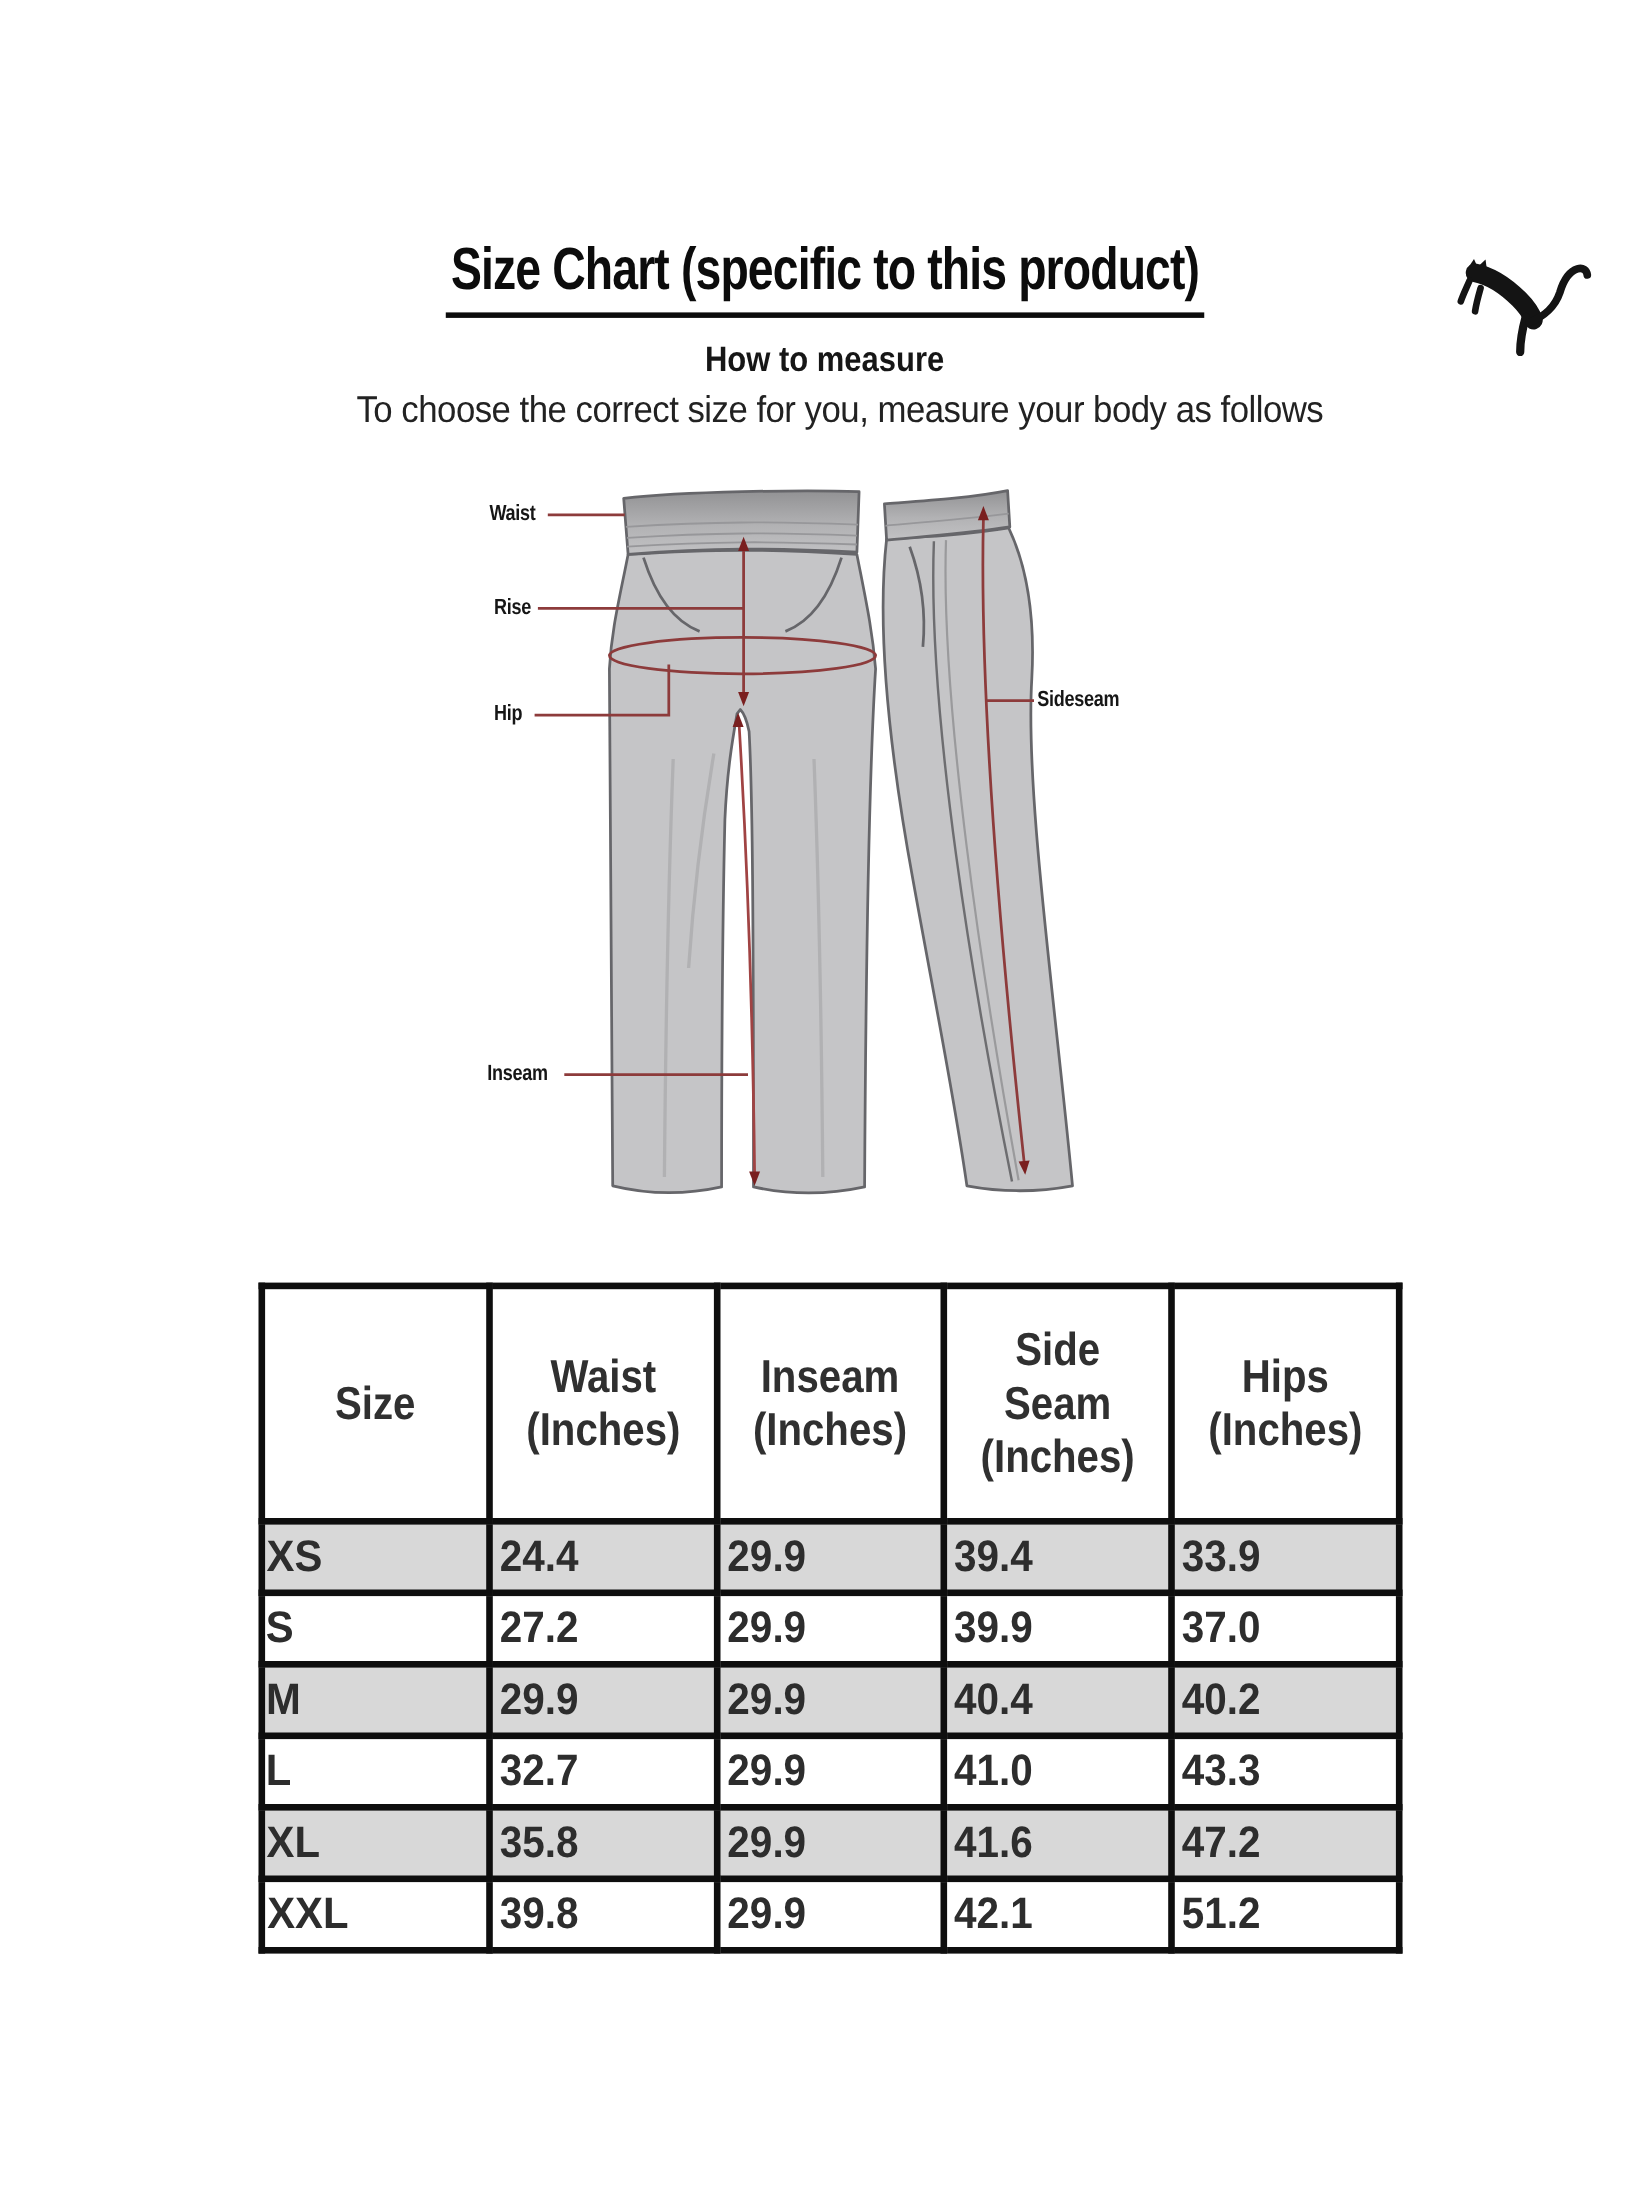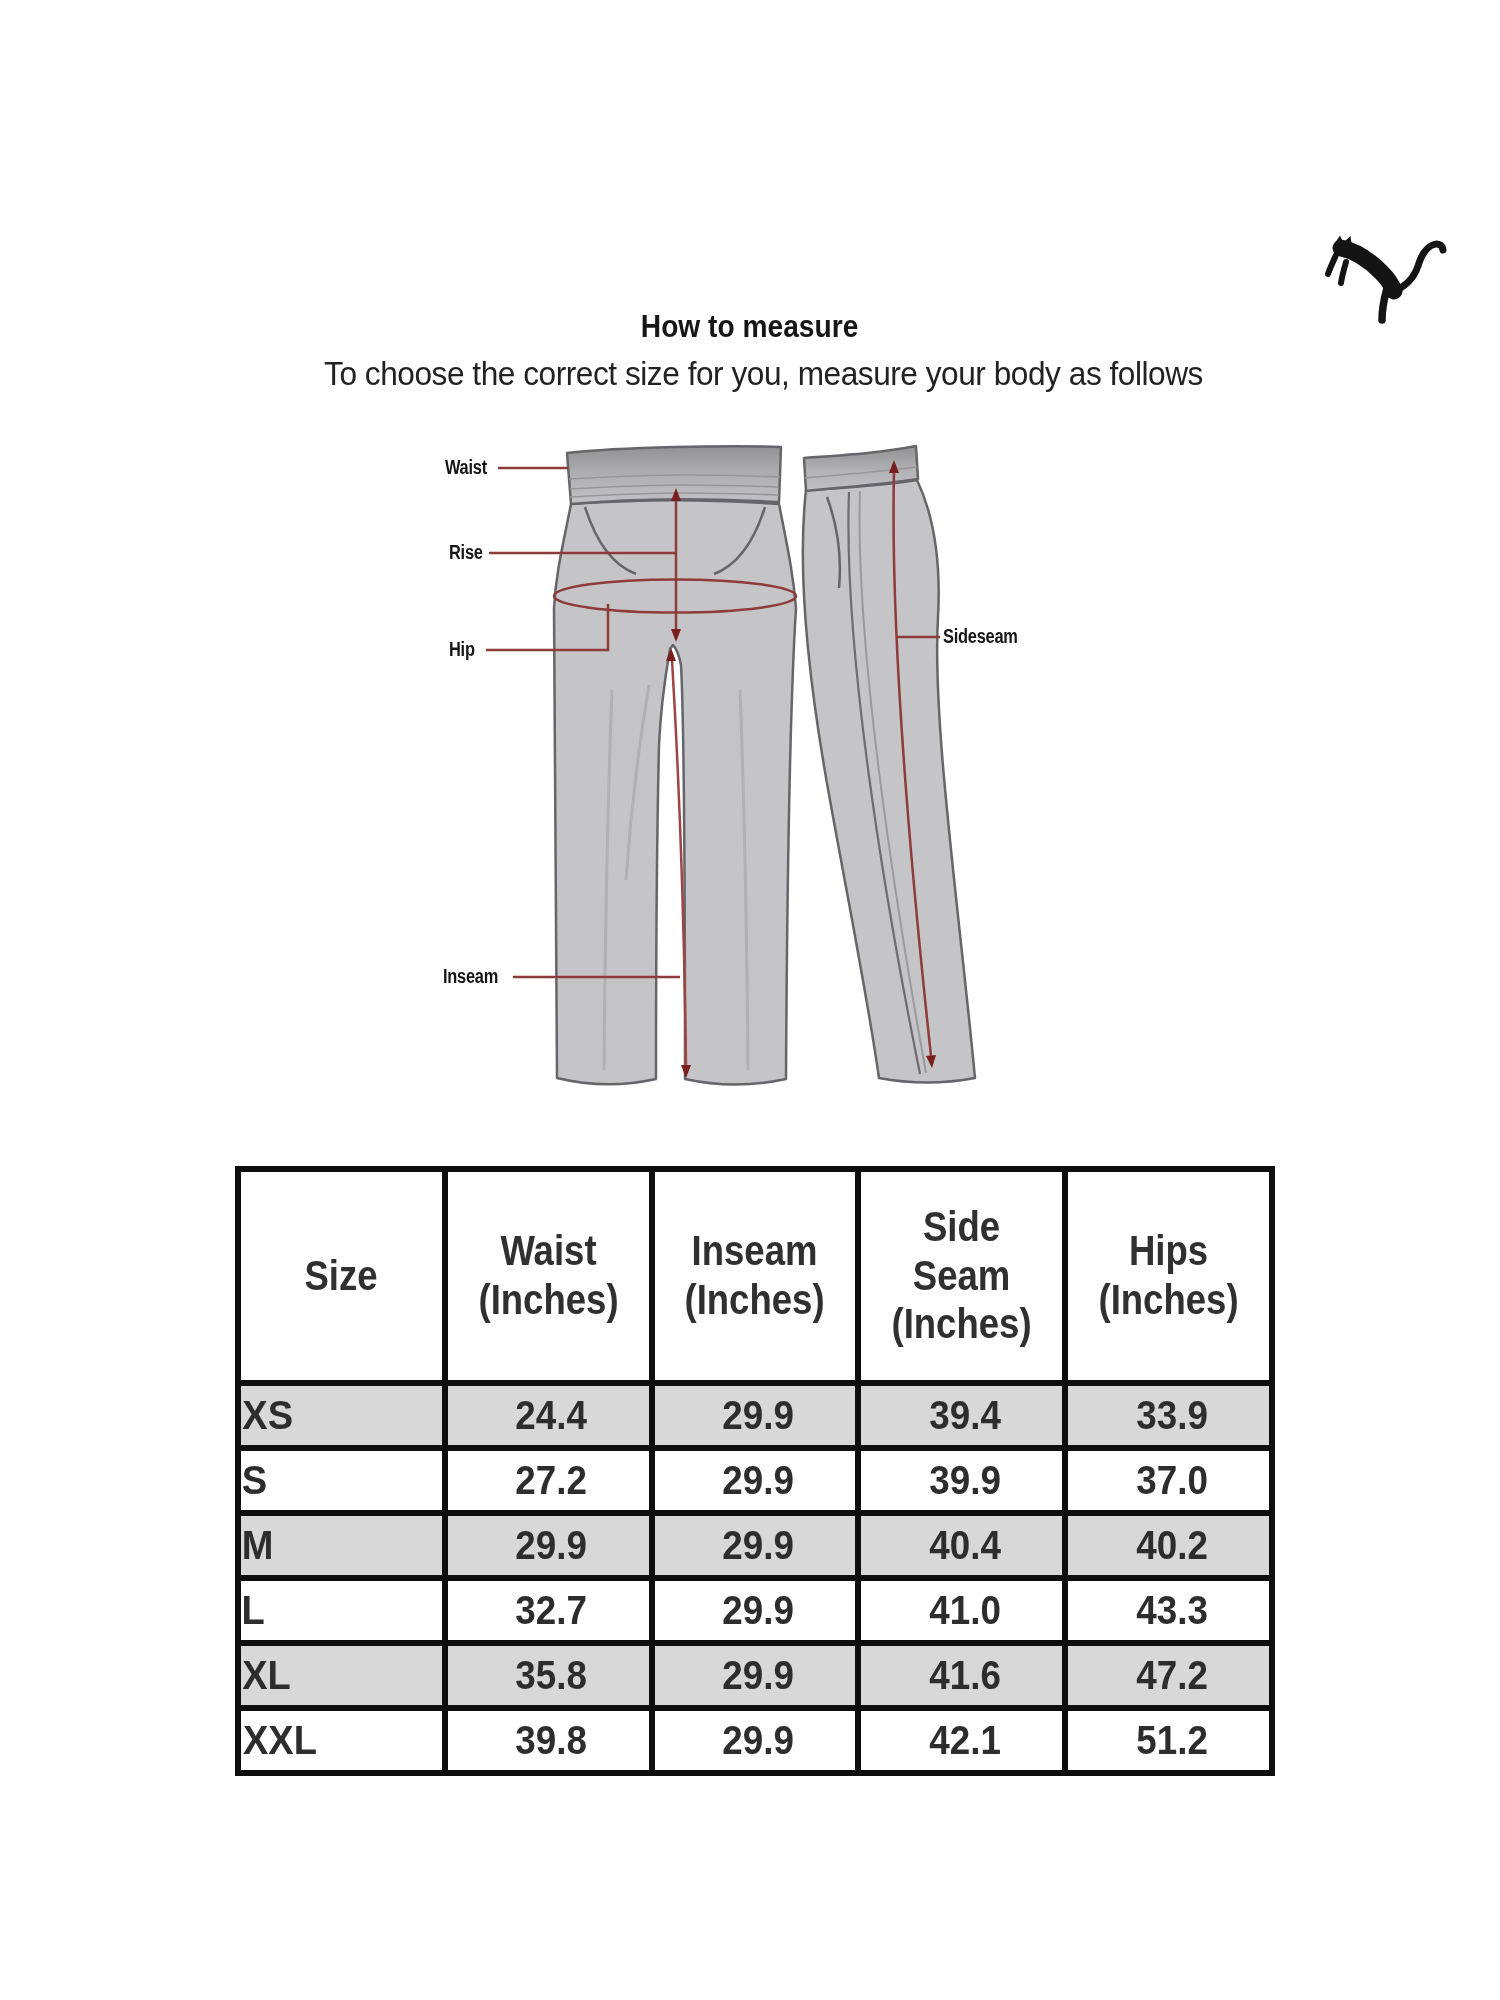--- a/index.html
+++ b/index.html
@@ -35,30 +35,33 @@
     border:6px solid #0e0e0e; vertical-align:middle; padding:0;
   }
   table.size-table th { height:208px; text-align:center; background:#ffffff; }
   table.size-table td { height:59px; }
   .hcell {
     display:inline-block; font-size:42px; font-weight:bold; color:#303030;
     line-height:1.16; white-space:pre-line; transform:scaleX(0.87); transform-origin:center center;
   }
   td.size-cell { text-align:left; }
   .sizev { display:inline-block; font-size:40px; font-weight:bold; color:#2d2d2d; transform:scaleX(0.95); transform-origin:center center; }
-  td.num-cell { text-align:center; padding-right:30px; }
+  td.num-cell { text-align:left; padding-right:30px; }
   .numv { display:inline-block; font-size:40px; font-weight:bold; color:#2d2d2d; transform:scaleX(0.92); transform-origin:right center; }
   tr.alt { background:#d8d8d8; }
   tr.plain { background:#ffffff; }
 </style>
 </head>
 <body>
 
 <div class="page">
 
+  <div class="centerline" style="top:214px;">
+    <span class="cx title-text">Size Chart (specific to this product)</span>
+  </div>
 
   <svg class="logo-svg" width="126" height="96" viewBox="0 0 126 96" aria-label="puma logo">
     <g fill="#141414" stroke="none">
       <path d="M12,9 L17,1.5 L20.5,9.5 Z"></path>
       <path d="M21,8 L27.5,2 L28.5,9.5 Z"></path>
     </g>
     <g fill="none" stroke="#141414" stroke-linecap="round" stroke-linejoin="round">
       <path d="M18,14 C33,17 47,27 58,38 C64,44 69,51 71,57" stroke-width="17"></path>
       <path d="M13,21 C10,28 7,34 5,40" stroke-width="6"></path>
       <path d="M23,28 C21,35 19,42 18,49" stroke-width="6"></path>

